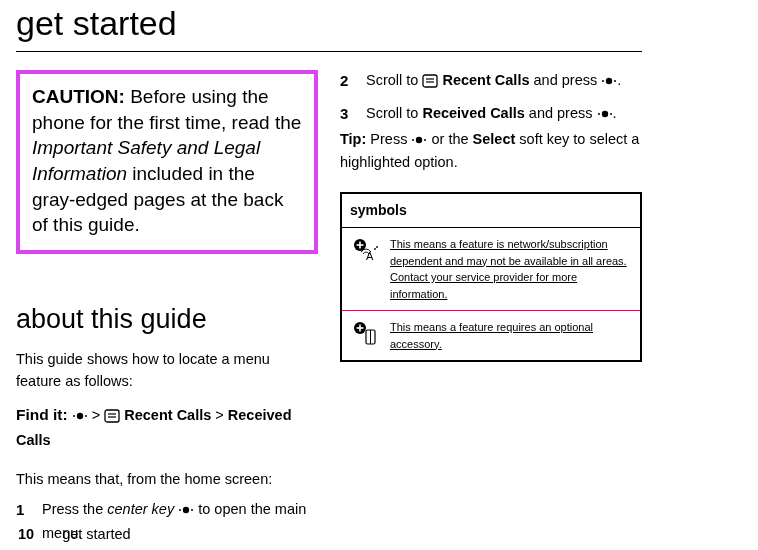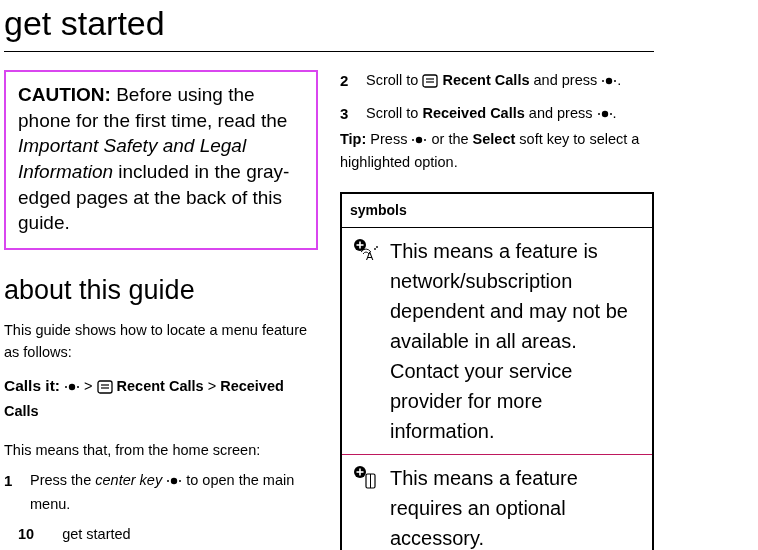--- a/index.html
+++ b/index.html
@@ -10,21 +10,21 @@
     height: 550px;
     background: #fff;
     font-family: Arial, Helvetica, sans-serif;
     color: #000;
   }
   .page {
     position: relative;
     width: 658px;
     height: 550px;
     box-sizing: border-box;
-    padding: 0 4px;
+    padding: 0 16px;
   }
   .title {
     font-size: 34px;
     font-weight: 400;
     letter-spacing: 0px;
     padding-top: 4px;
     padding-bottom: 8px;
     border-bottom: 1px solid #000;
   }
   .cols {
@@ -34,25 +34,25 @@
     margin-top: 18px;
   }
   .col {
     flex: 1 1 0;
     min-width: 0;
     font-size: 14.5px;
     line-height: 1.5;
   }
   
   .caution-box {
-    border: 2px solid #d946ef;
+    border: 4px solid #d946ef;
     padding: 10px 12px 12px 12px;
     font-size: 19px;
     line-height: 1.35;
-    margin-bottom: 20px;
+    margin-bottom: 45px;
   }
   .caution-box .b { font-weight: 700; }
   .caution-box .it { font-style: italic; }
   .h2 {
     font-size: 27px;
     font-weight: 400;
     margin: 0 0 10px 0;
   }
   .nav-svg { display: inline-block; vertical-align: -2px; }
   .icon-svg-inline { display: inline-block; vertical-align: -3px; }
@@ -82,21 +82,21 @@
     font-size: 14px;
   }
   .sym-row {
     display: flex;
     align-items: flex-start;
     padding: 8px 10px;
     gap: 10px;
   }
   .sym-row + .sym-row { border-top: 1px solid #be185d; }
   .sym-icon { flex: 0 0 28px; display: flex; justify-content: center; padding-top: 2px; }
-  .sym-text { flex: 1; font-size: 20px; line-height: 1.5; }
+  .sym-text { flex: 1; font-size: 11px; line-height: 1.5; text-decoration: underline; }
 </style>
 </head>
 <body>
 
 <div class="page">
 
   <div class="title">get started</div>
 
   <div class="cols">
 
@@ -104,21 +104,21 @@
 
       <div class="caution-box">
         <span class="b">CAUTION:</span><span> Before using the phone for the first time, read the </span><span class="it">Important Safety and Legal Information</span><span> included in the gray-edged pages at the back of this guide.</span>
       </div>
 
       <div class="h2">about this guide</div>
 
       <div>This guide shows how to locate a menu feature as follows:</div>
 
       <div class="findit" style="margin-top:10px;">
-        <span class="lead">Calls it:</span>
+        <span class="lead">Find it:</span>
         <span class="nav-svg">
           <svg width="16" height="12" viewBox="0 0 16 12">
             <circle cx="8" cy="6" r="3.2" fill="#000"></circle>
             <circle cx="2" cy="6" r="1" fill="#000"></circle>
             <circle cx="14" cy="6" r="1" fill="#000"></circle>
           </svg>
         </span>
         <span> &gt; </span>
         <span class="icon-svg-inline">
           <svg width="16" height="14" viewBox="0 0 16 14">

